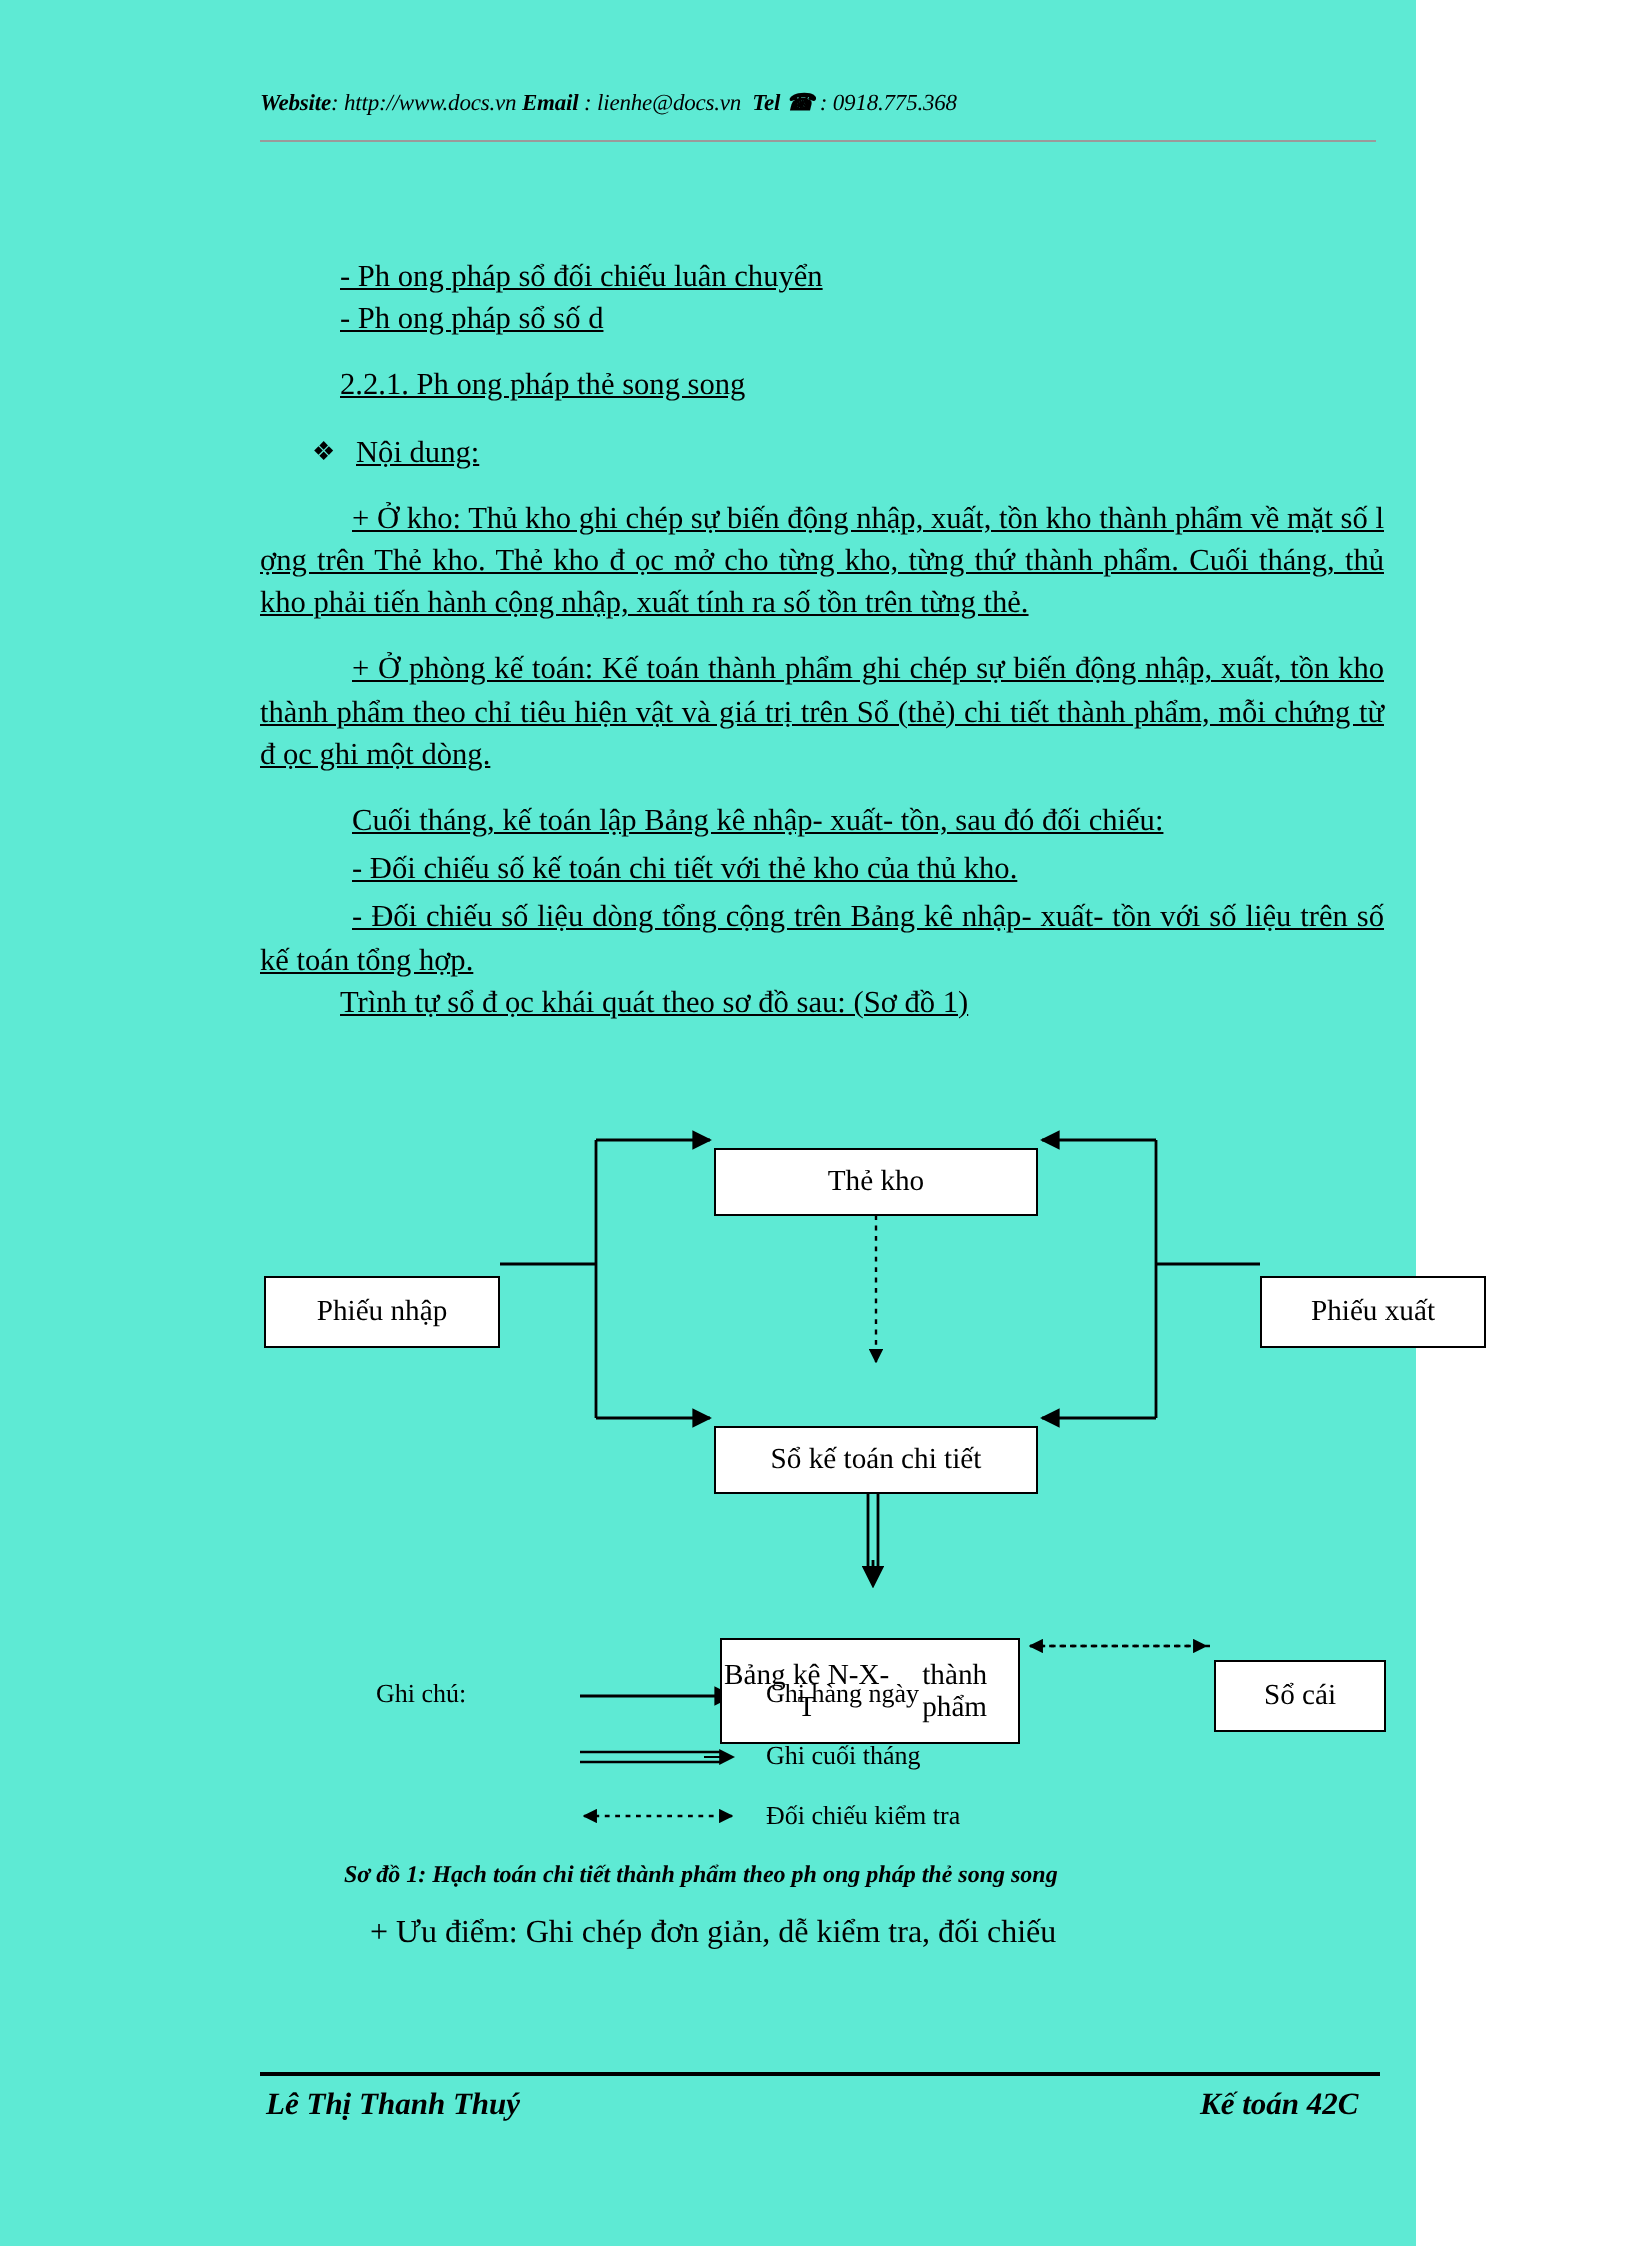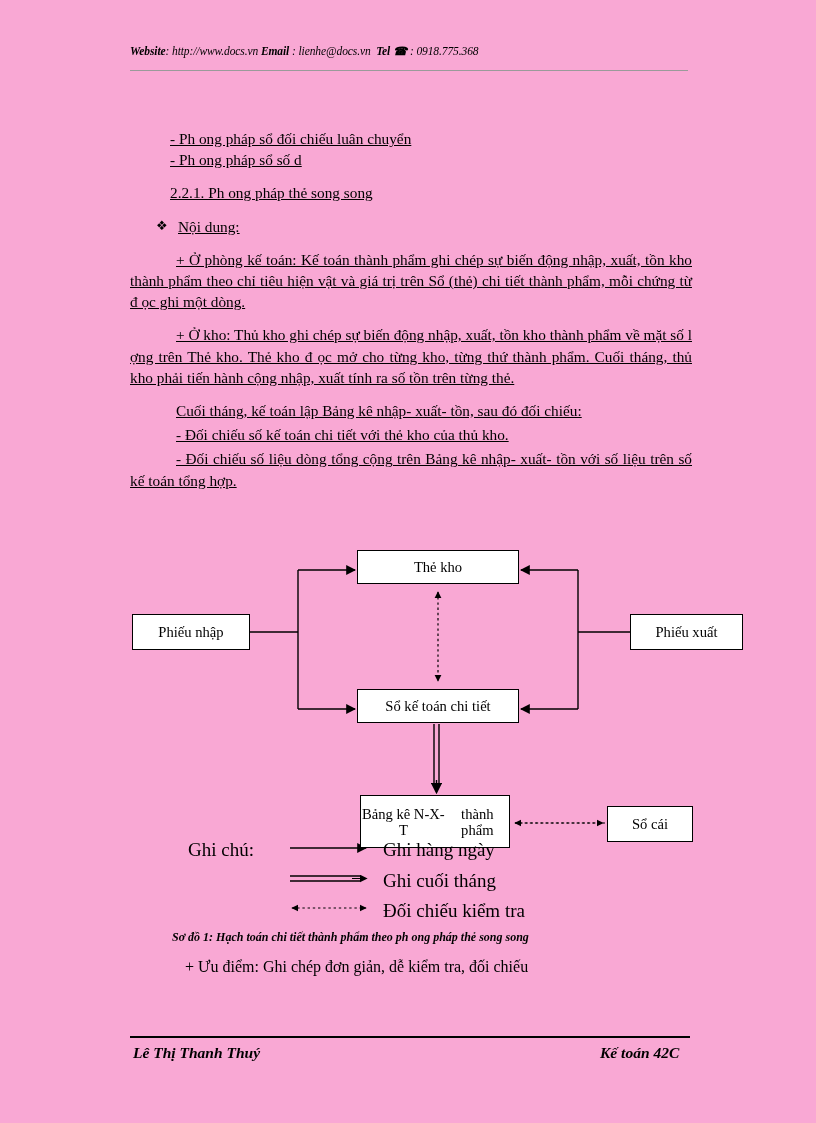--- a/index.html
+++ b/index.html
@@ -12,23 +12,23 @@
     height: 1123px;
     position: relative;
     font-family: "Liberation Serif", serif;
     color: #000000;
     overflow: hidden;
   }
 
   .page {
     position: absolute;
     left: 0; top: 0;
-    width: 816px;
+    width: 708px;
     height: 1123px;
-    background: #f9a8d4;
+    background: #5eead4;
   }
 
   
   .header {
     position: absolute;
     left: 130px;
     top: 44px;
     width: 560px;
     font-size: 11.5px;
     font-style: italic;
@@ -87,20 +87,21 @@
     border: 1.4px solid #000;
     background: #ffffff;
     display: flex;
     align-items: center;
     justify-content: center;
     text-align: center;
     font-size: 14.6px;
     line-height: 17px;
     box-sizing: border-box;
     z-index: 5;
+    margin-top: 24px;
   }
   .box-the-kho      { left: 357px; top: 550px; width: 162px; height: 34px; }
   .box-phieu-nhap   { left: 132px; top: 614px; width: 118px; height: 36px; }
   .box-phieu-xuat   { left: 630px; top: 614px; width: 113px; height: 36px; }
   .box-so-ke-toan   { left: 357px; top: 689px; width: 162px; height: 34px; }
   .box-bang-ke      { left: 360px; top: 795px; width: 150px; height: 53px;
                       flex-direction: row; line-height: 16px; }
   .box-so-cai       { left: 607px; top: 806px; width: 86px; height: 36px; }
 
   
@@ -118,21 +119,21 @@
     position: absolute;
     left: 185px;
     top: 958px;
     width: 580px;
     font-size: 16px;
   }
 
   
   .legend-label {
     position: absolute;
-    font-size: 19px;
+    font-size: 13px;
     white-space: nowrap;
     z-index: 6;
   }
   .lg-ghi-chu    { left: 188px; top: 839px; }
   .lg-hang-ngay  { left: 383px; top: 839px; }
   .lg-cuoi-thang { left: 383px; top: 870px; }
   .lg-doi-chieu  { left: 383px; top: 900px; }
 
   
   .footer-rule {
@@ -172,29 +173,30 @@
     <div class="p-ind2">- Ph  ong pháp sổ đối chiếu luân chuyển</div>
     <div class="p-ind2">- Ph  ong pháp sổ số d</div>
 
     <div class="p-ind2 gap-md">2.2.1. Ph  ong pháp thẻ song song</div>
 
     <div class="bullet-row gap-md">
       <span class="bullet-glyph">❖</span>
       <span>Nội dung:</span>
     </div>
 
+    <div class="p-ind p-just gap-md">+ Ở kho: Thủ kho ghi chép sự biến động nhập, xuất, tồn kho thành phẩm về mặt số l  ợng trên Thẻ kho. Thẻ kho đ  ọc mở cho từng kho, từng thứ thành phẩm. Cuối tháng, thủ kho phải tiến hành cộng nhập, xuất tính ra số tồn trên từng thẻ.</div>
+
     <div class="p-ind p-just gap-md">+ Ở phòng kế toán: Kế toán thành phẩm ghi chép sự biến động nhập, xuất, tồn kho thành phẩm theo chỉ tiêu hiện vật và giá trị trên Sổ (thẻ) chi tiết thành phẩm, mỗi chứng từ đ  ọc ghi một dòng.</div>
-
-    <div class="p-ind p-just gap-md">+ Ở kho: Thủ kho ghi chép sự biến động nhập, xuất, tồn kho thành phẩm về mặt số l  ợng trên Thẻ kho. Thẻ kho đ  ọc mở cho từng kho, từng thứ thành phẩm. Cuối tháng, thủ kho phải tiến hành cộng nhập, xuất tính ra số tồn trên từng thẻ.</div>
 
     <div class="p-ind gap-md">Cuối tháng, kế toán lập Bảng kê nhập- xuất- tồn, sau đó đối chiếu:</div>
 
     <div class="p-ind gap-sm">- Đối chiếu số kế toán chi tiết với thẻ kho của thủ kho.</div>
     <div class="p-ind p-just gap-sm">- Đối chiếu số liệu dòng tổng cộng trên Bảng kê nhập- xuất- tồn với số liệu trên số kế toán tổng hợp.</div>
 
+    <div class="p-ind2">Trình tự sổ đ  ọc khái quát theo sơ đồ sau: (Sơ đồ 1)</div>
   </div>
 
   <div class="dbox box-the-kho">
     <span>Thẻ kho</span>
   </div>
 
   <div class="dbox box-phieu-xuat">
     <span>Phiếu xuất</span>
   </div>
 

